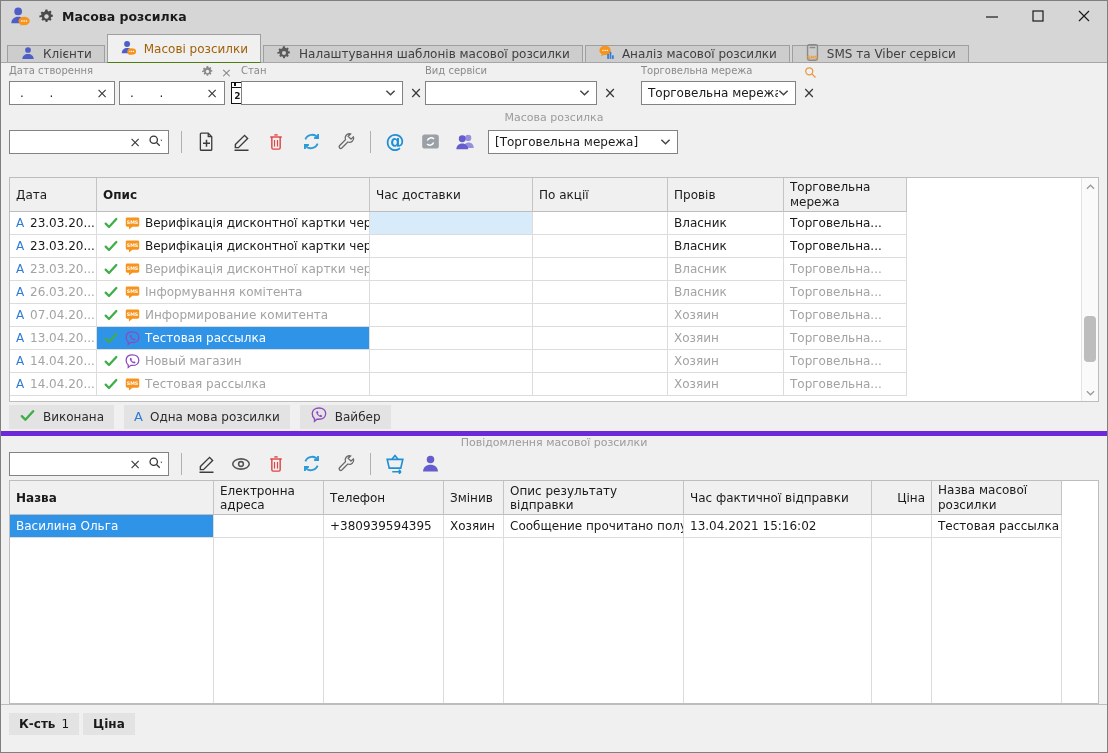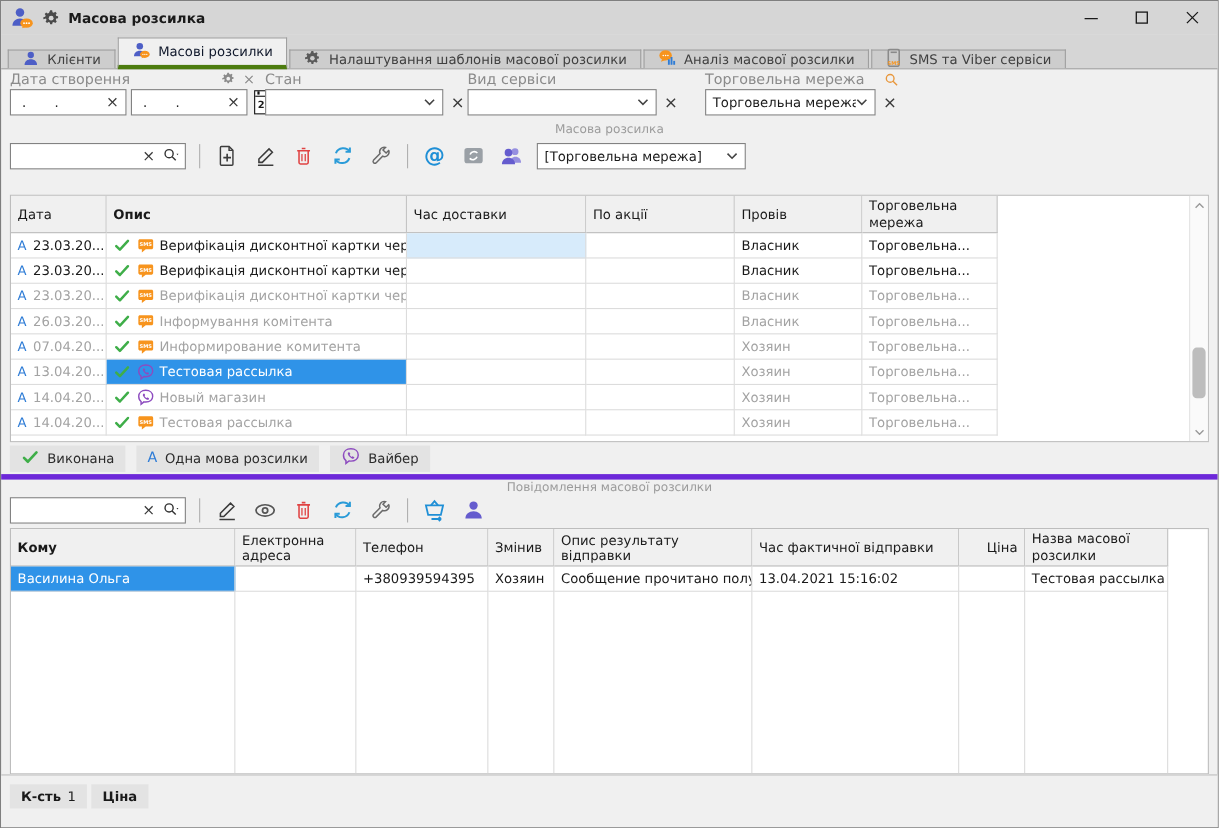--- a/index.html
+++ b/index.html
@@ -10,25 +10,25 @@
   
   .titlebar { height:30px; background:#d6d6d6; display:flex; align-items:center; padding:0 0 0 8px; flex:0 0 auto; }
   .titlebar .app-ic { margin-right:7px; display:flex; align-items:center; }
   .title-text { font-weight:bold; font-size:12.5px; }
   .win-controls { margin-left:auto; display:flex; height:30px; }
   .win-btn { width:46px; height:30px; display:flex; align-items:center; justify-content:center; }
 
   
   .tabbar { height:32px; background:#d6d6d6; border-bottom:1px solid #a6a6a6; display:flex; align-items:flex-end; padding-left:6px; flex:0 0 auto; }
   .tab { height:17px; display:flex; align-items:center; gap:7px; padding:0 12px; background:#cdcdcd; border:1px solid #9f9f9f; border-bottom:none; color:#404040; margin-right:2px; white-space:nowrap; }
-  .tab.active { background:#f0f0f0; color:#0f172a; height:29px; border-bottom:4px solid #4d7c0f; margin-bottom:-1px; }
+  .tab.active { background:#f0f0f0; color:#a16207; height:29px; border-bottom:1px solid #4d7c0f; margin-bottom:-1px; }
 
   
   .filters { position:relative; height:48px; flex:0 0 auto; }
-  .flabel { position:absolute; top:2px; color:#8a8a8a; font-size:13px; }
+  .flabel { position:absolute; top:2px; color:#8a8a8a; font-size:10px; }
   .fctl { position:absolute; top:18px; height:24px; background:#fff; border:1px solid #828282; display:flex; align-items:center; }
   .clear-x { position:absolute; top:18px; height:24px; width:20px; display:flex; align-items:center; justify-content:center; color:#3a3a3a; font-size:15px; }
   .in-x { margin-left:auto; padding:0 6px; color:#3a3a3a; font-size:14px; }
   .dots { padding-left:10px; letter-spacing:6px; color:#222; }
   .combo-val { padding-left:6px; white-space:nowrap; overflow:hidden; }
   .combo-chevron { margin-left:auto; padding-right:6px; display:flex; }
   .cal { position:absolute; top:19px; width:19px; height:22px; background:#fff; border:1.5px solid #111; display:flex; flex-direction:column; }
   .cal .cal-top { height:5px; border-bottom:1.5px solid #111; display:flex; justify-content:space-between; padding:0 2px; }
   .cal .cal-top i { width:2px; height:3px; background:#111; }
   .cal .cal-num { flex:1; display:flex; align-items:center; justify-content:center; font-size:9px; font-weight:bold; }
@@ -685,21 +685,21 @@
     <span class="tbtn">
         <svg width="21" height="21" viewBox="0 0 24 24">
           <circle cx="12" cy="7.5" r="4.3" fill="#655cce"></circle>
           <path d="M3.5 21c0-4.6 3.8-7.6 8.5-7.6s8.5 3 8.5 7.6z" fill="#655cce"></path>
         </svg>
       </span>
   </div>
 
   <div class="tablewrap t2wrap">
     <div class="thead">
-      <div class="th d1 sorted">Кому</div>
+      <div class="th d1 sorted">Назва</div>
       <div class="th d2">Електронна адреса</div>
       <div class="th d3">Телефон</div>
       <div class="th d4">Змінив</div>
       <div class="th d5">Опис результату відправки</div>
       <div class="th d6">Час фактичної відправки</div>
       <div class="th d7 num">Ціна</div>
       <div class="th d8" style="white-space:normal; line-height:1.2;">Назва масової розсилки</div>
     </div>
     <div id="t2body">
         <div class="trow">

